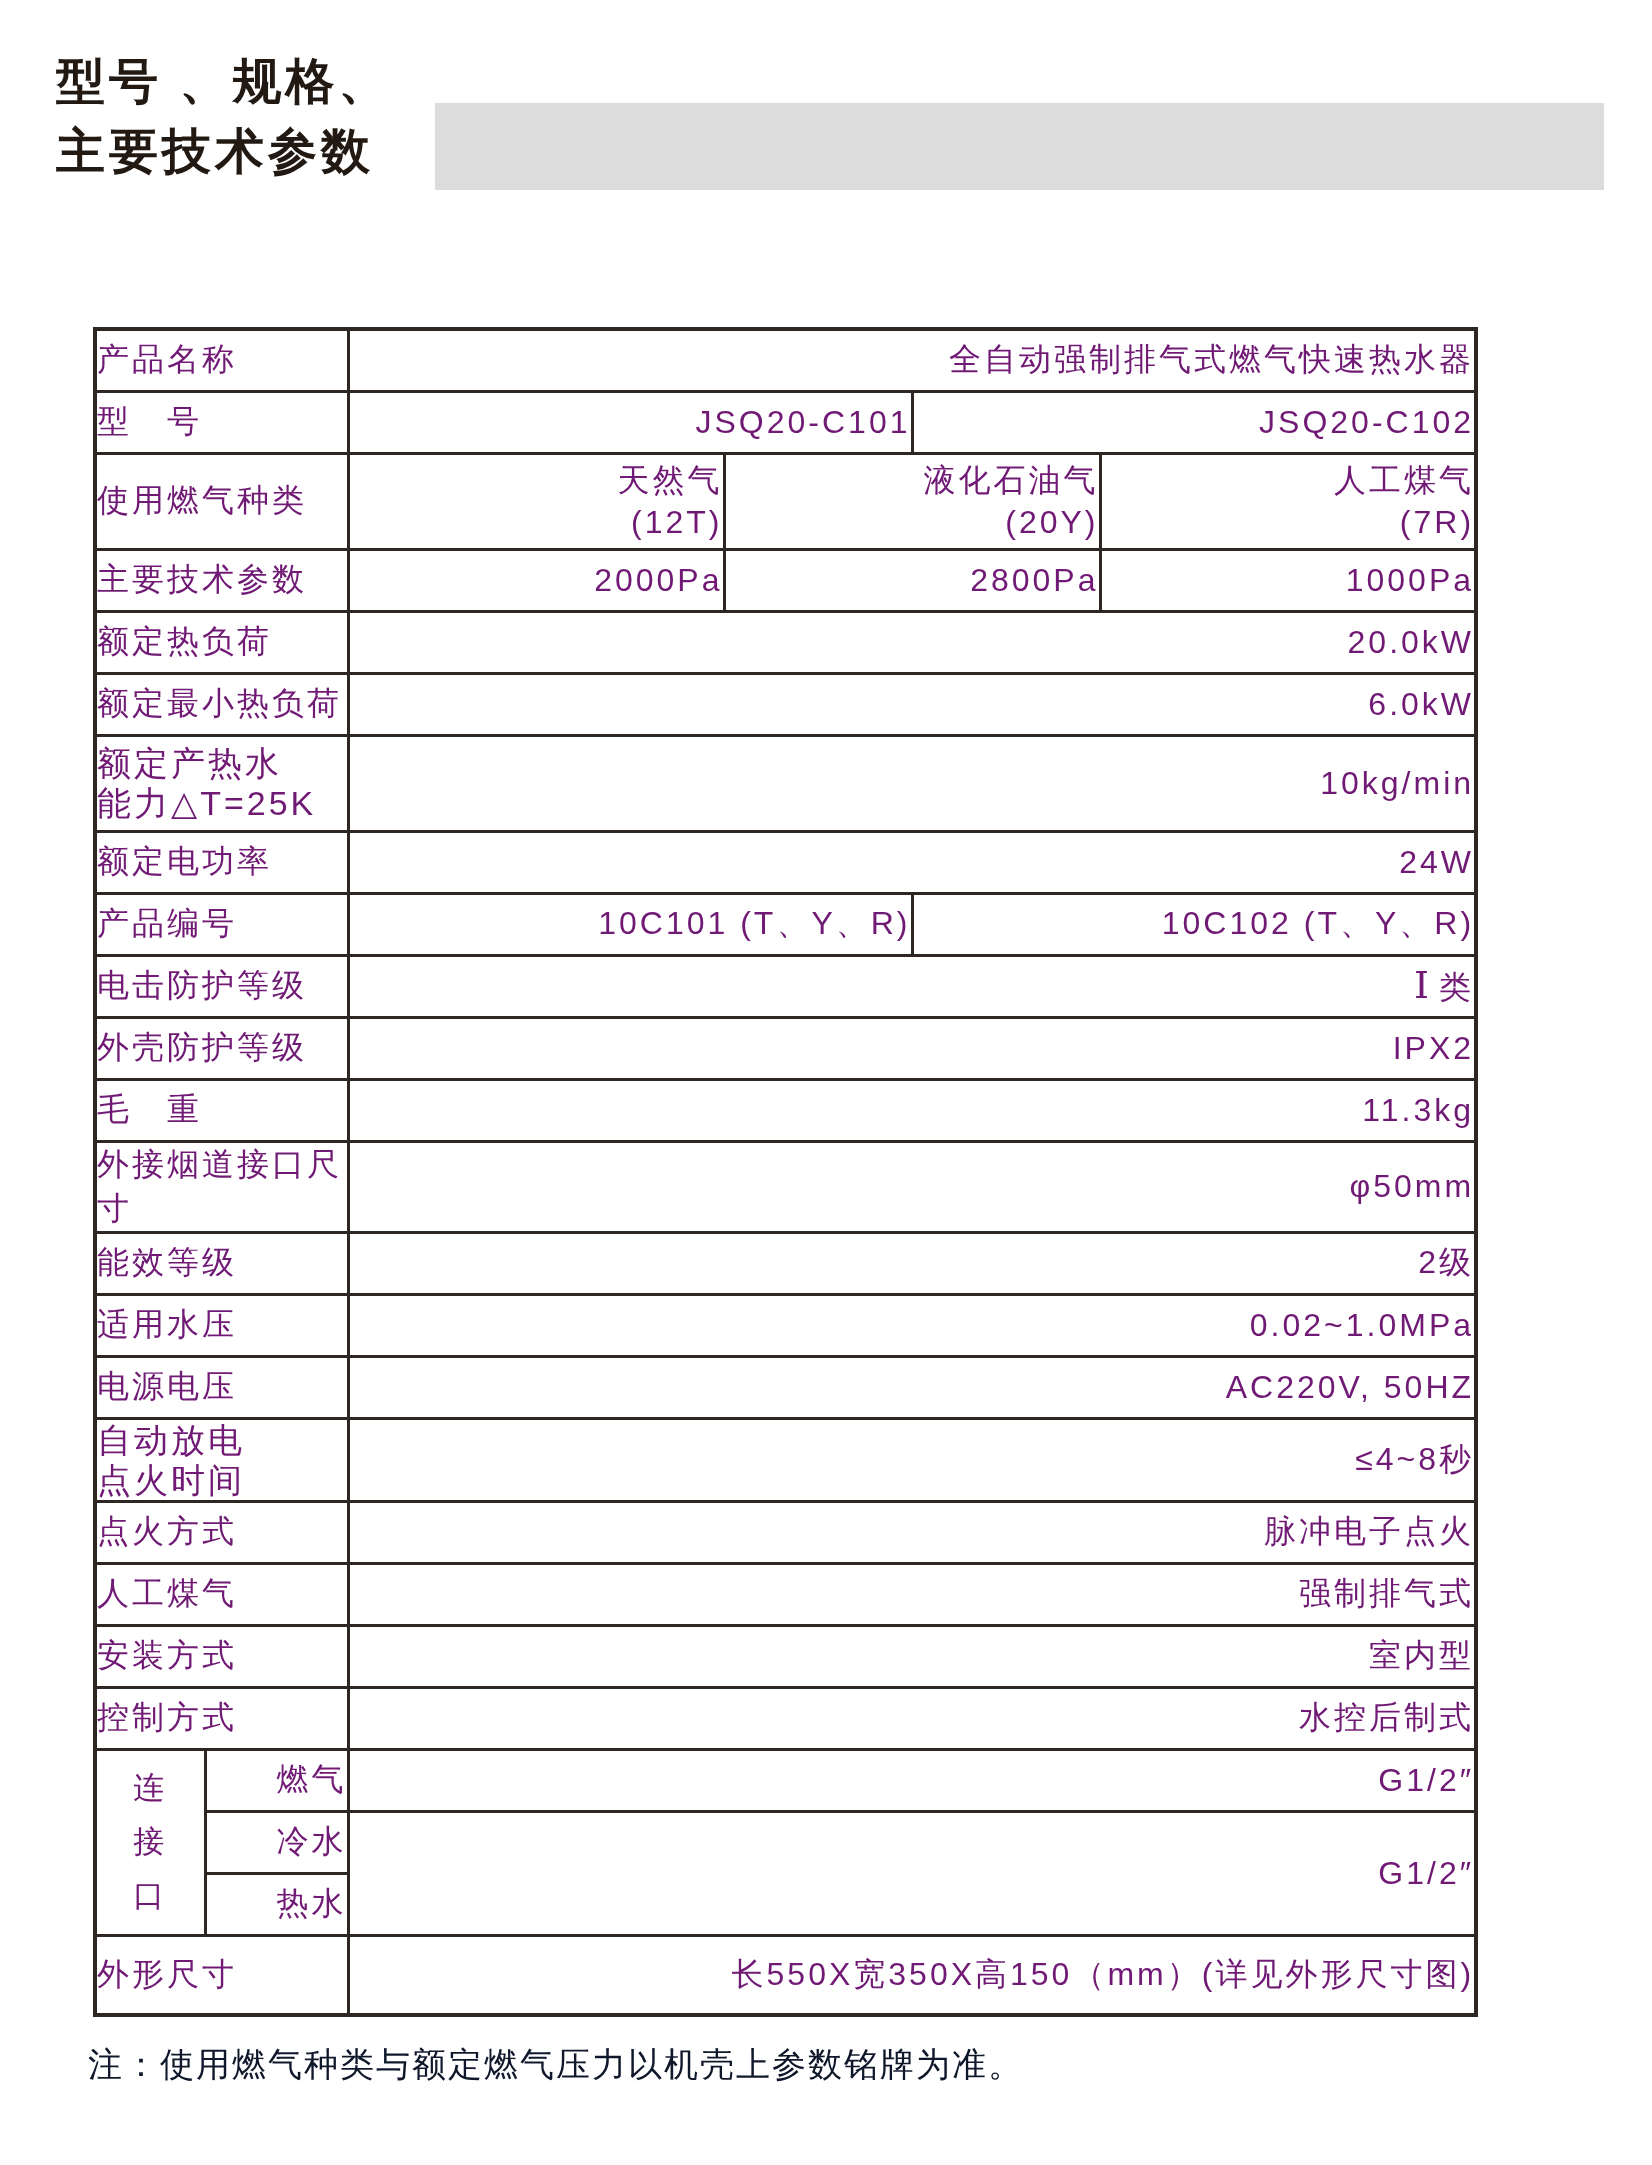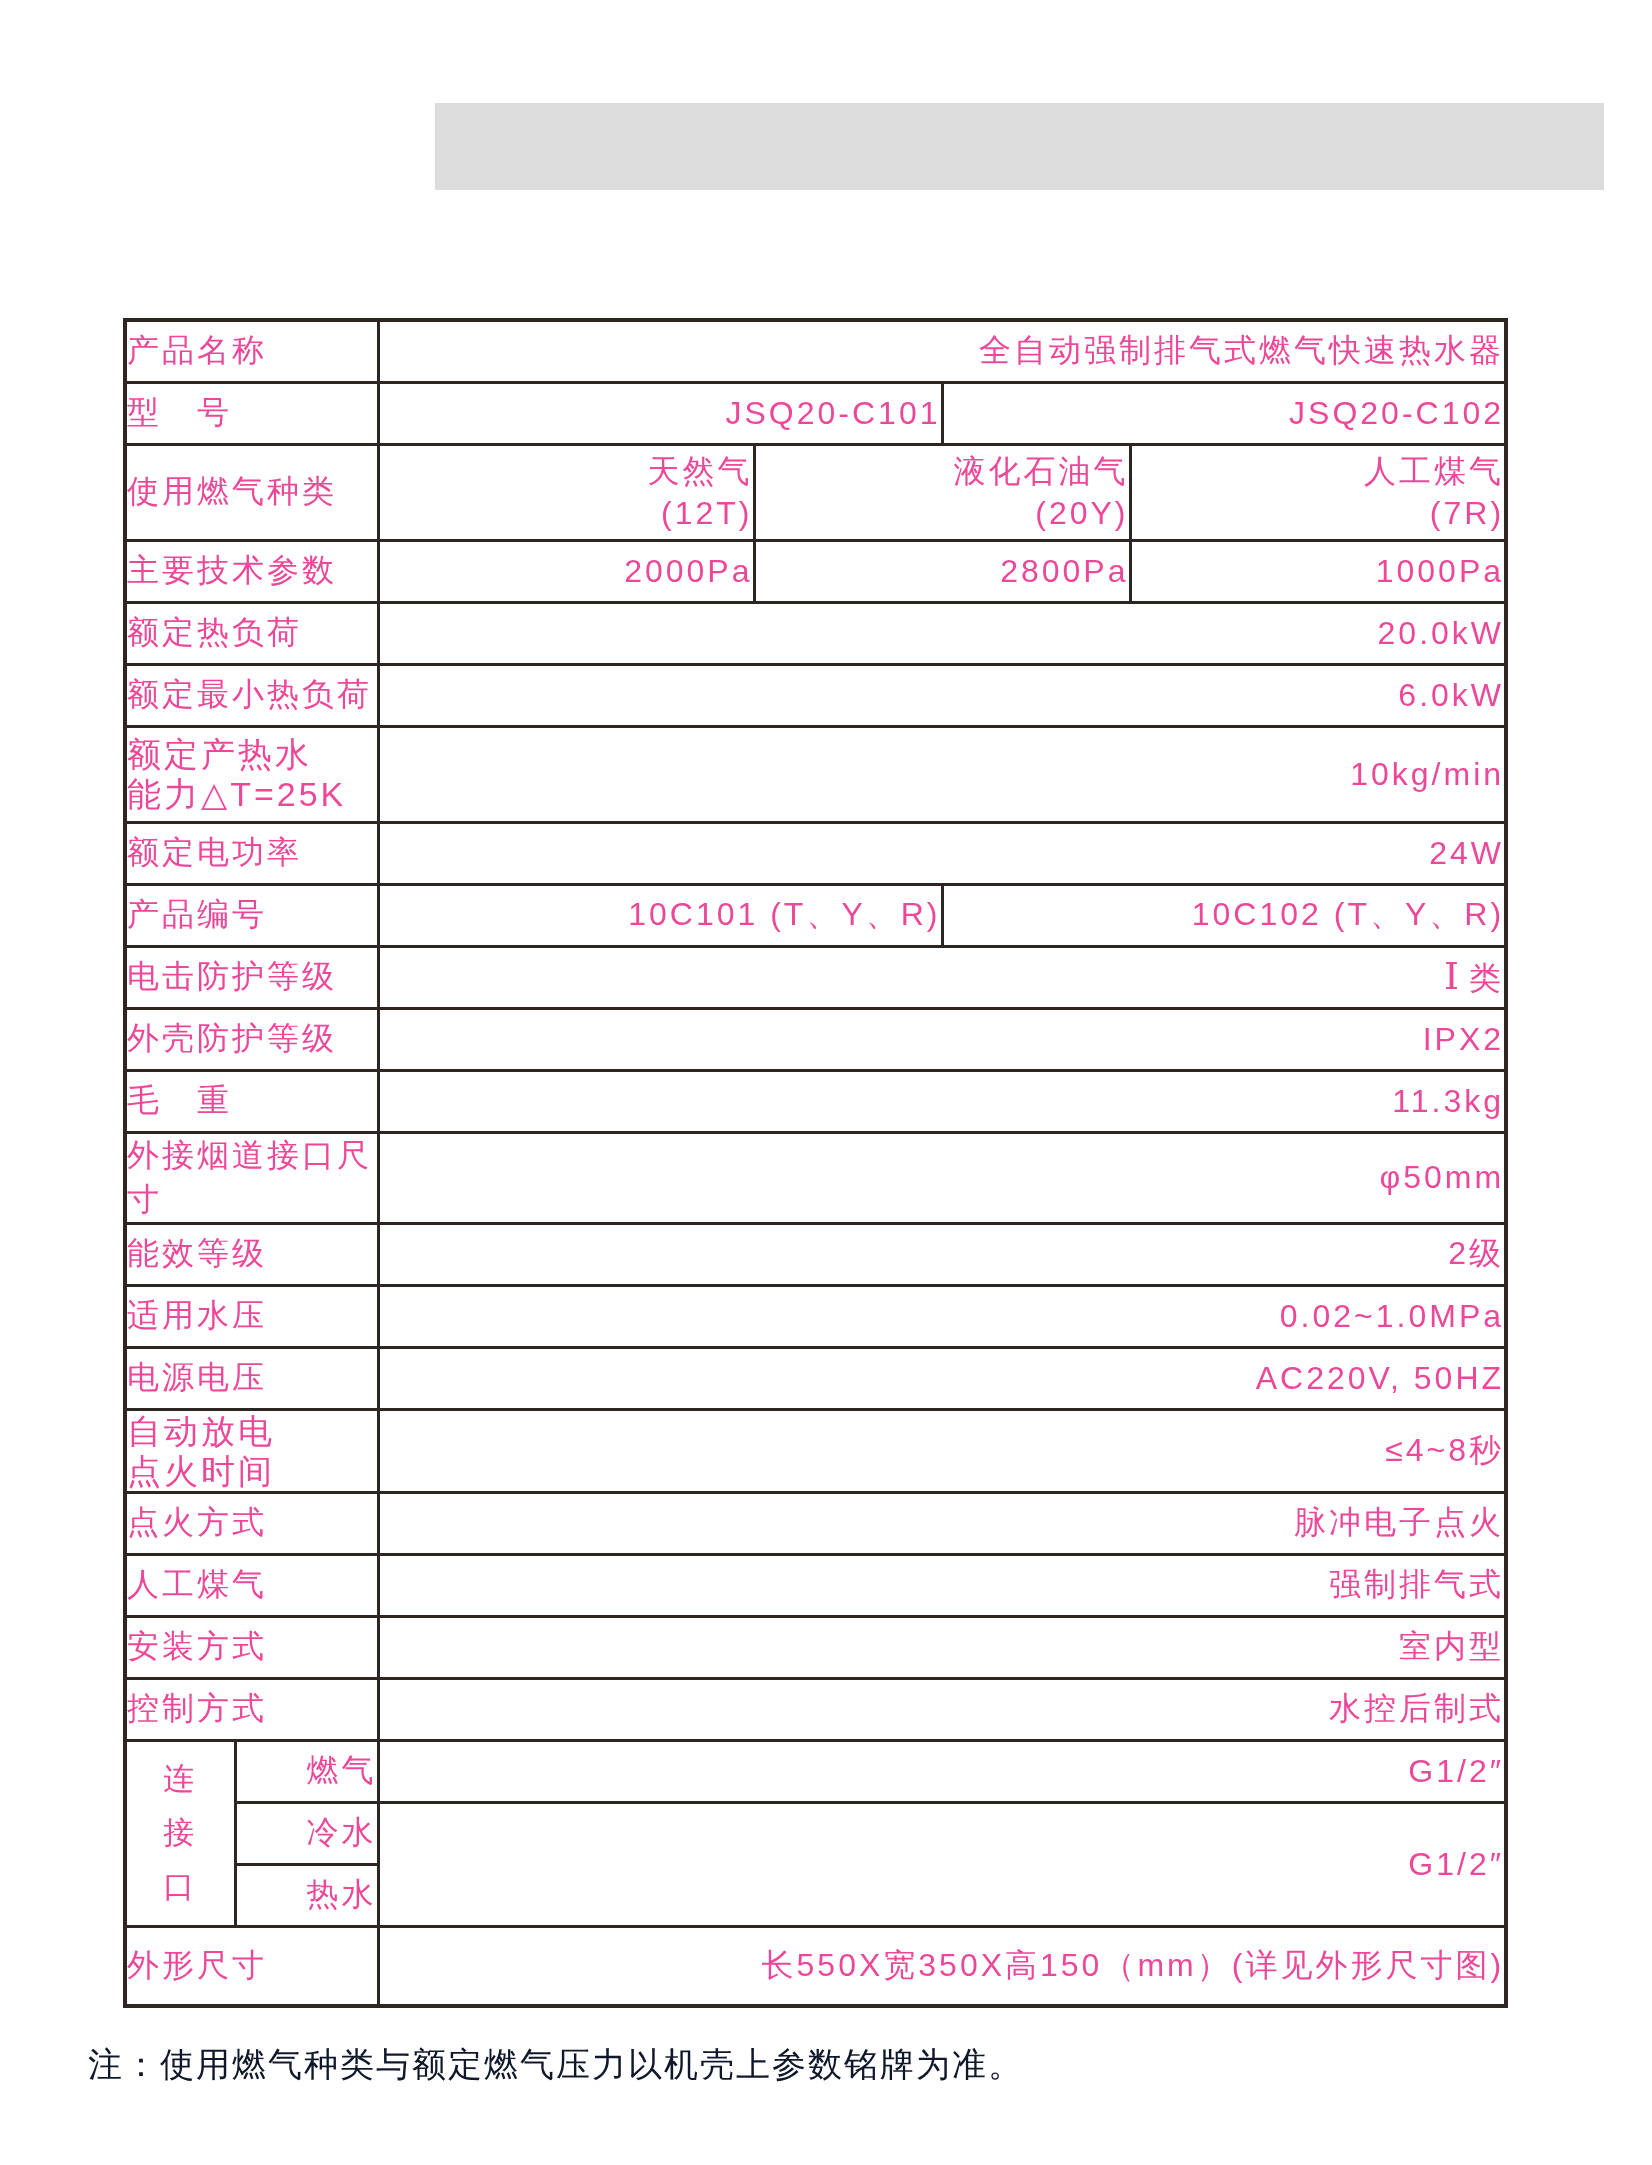--- a/index.html
+++ b/index.html
@@ -27,27 +27,26 @@
     line-height:70px;
     font-weight:900;
     letter-spacing:4px;
     color:#221913;
   }
   .page-title span{display:block;}
 
   
   table.spec-table{
     position:absolute;
-    left:93px;top:318px;
+    left:93px;top:327px;
     width:1381px;
     border-collapse:collapse;
     table-layout:fixed;
     border:4px solid #2e2623;
-    color:#ec4899;
-    margin-left:30px;
+    color:#701a75;
   }
   table.spec-table td{
     border:3px solid #2e2623;
     font-size:32px;
     letter-spacing:3px;
     padding:0;
     vertical-align:middle;
   }
   tr.r  {height:62px;}
   tr.rd {height:96px;}
@@ -82,20 +81,24 @@
     color:#0f172a;
   }
 </style>
 </head>
 <body>
 
 <div class="page">
 
   <div class="accent-bar"></div>
 
+  <h1 class="page-title">
+    <span>型号 、规格、</span>
+    <span>主要技术参数</span>
+  </h1>
 
   <table class="spec-table">
     <colgroup>
       <col style="width:110px">
         <col style="width:143px">
       <col style="width:188px">
         <col style="width:188px">
         <col style="width:188px">
       <col style="width:188px">
         <col style="width:188px">

